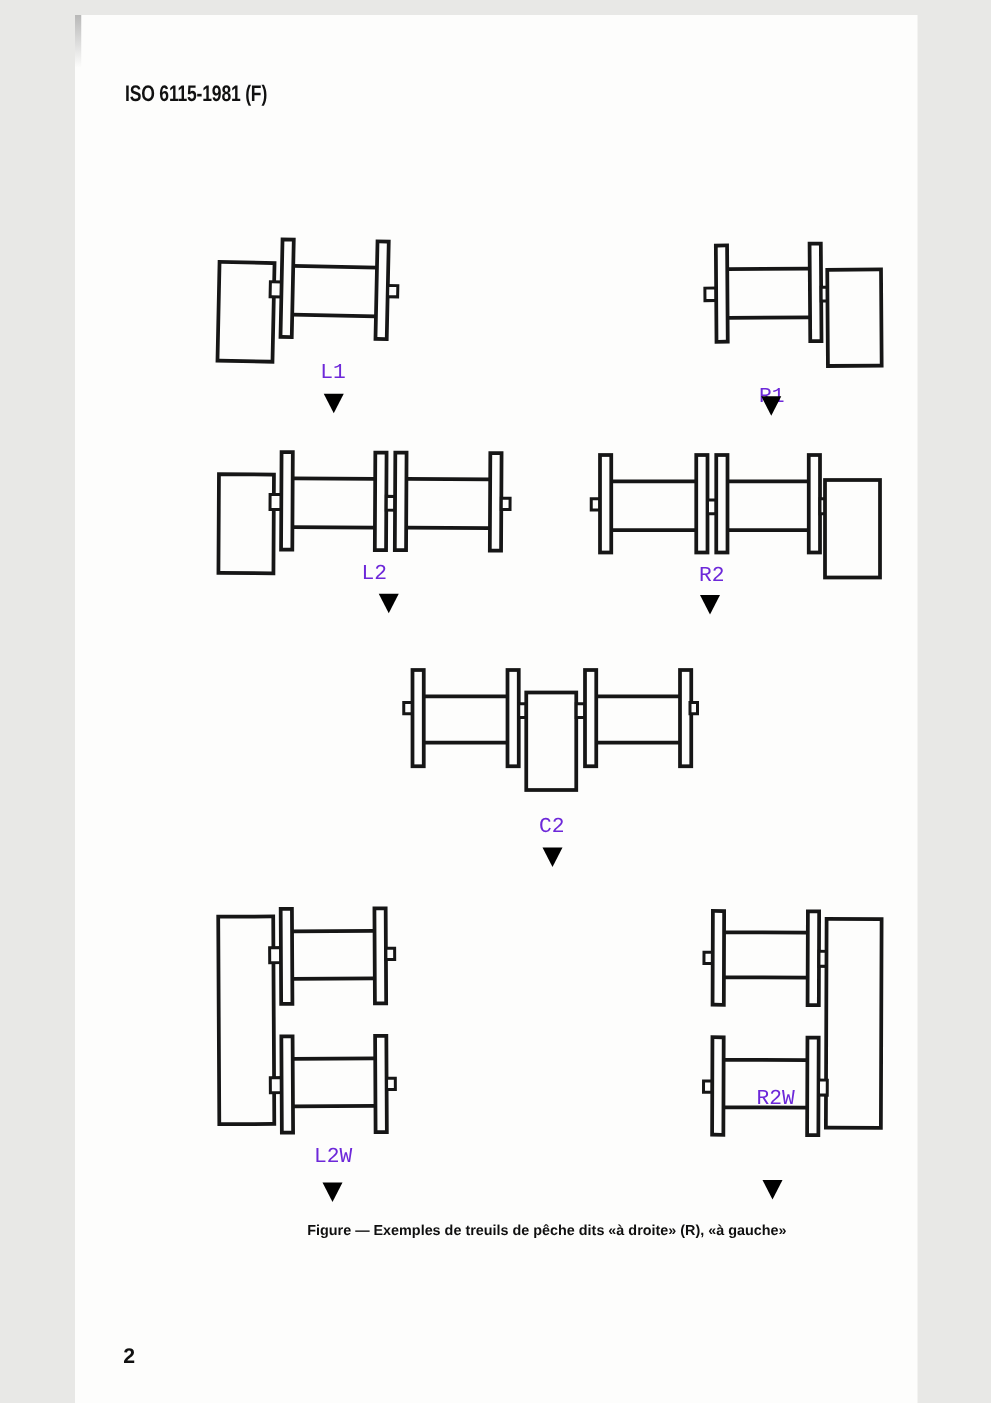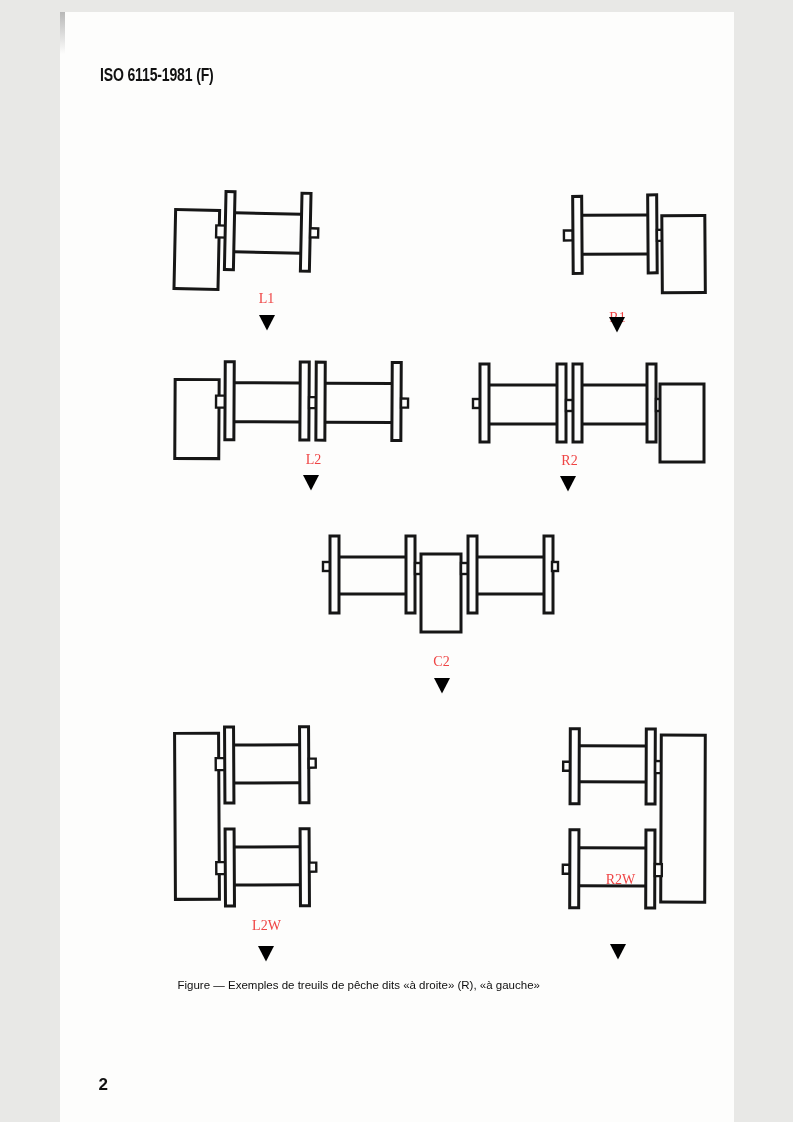--- a/index.html
+++ b/index.html
@@ -14,27 +14,27 @@
     transform:scaleX(.78);transform-origin:0 50%;
     color:#111;white-space:nowrap;
   }
   .diag{position:absolute;overflow:visible;}
   .diag rect{fill:#fdfdfc;stroke:#161616;}
   .diag .t{stroke-width:3px;}
   .diag .s{stroke-width:2.4px;}
   .diag line{stroke:#161616;stroke-width:3px;}
   .dlabel{
     position:absolute;transform:translate(-50%,-50%);
-    font-family:Liberation Serif, serif;font-size:14px;
-    color:#ef4444;white-space:nowrap;
+    font-family:Liberation Mono, monospace;font-size:17px;
+    color:#6d28d9;white-space:nowrap;
   }
   .viewsym{position:absolute;width:24px;height:19px;transform:translateX(-50%);overflow:visible;}
   .caption{
     position:absolute;left:118px;top:965px;width:520px;
-    font-weight:normal;font-size:11.5px;line-height:16.5px;
+    text-align:center;font-weight:bold;font-size:11.5px;line-height:16.5px;
     color:#0f0f0f;
   }
   .pagenum{
     position:absolute;left:39px;top:1063px;
     font-size:17px;font-weight:bold;color:#111;
   }
   .artifacts{position:absolute;left:0;top:0;width:793px;height:1122px;pointer-events:none;}
 </style>
 </head>
 <body>
@@ -97,21 +97,21 @@
     <rect class="t" x="240" y="350" width="9" height="78"></rect>
     <line x1="174" y1="371" x2="240" y2="371"></line>
     <line x1="174" y1="410" x2="240" y2="410"></line>
     <rect class="s" x="249" y="385" width="7" height="11"></rect>
     <rect class="t" x="256" y="350" width="9" height="78"></rect>
     <rect class="t" x="332" y="350" width="9" height="78"></rect>
     <line x1="265" y1="371" x2="332" y2="371"></line>
     <line x1="265" y1="410" x2="332" y2="410"></line>
     <rect class="s" x="341" y="386" width="7" height="9"></rect>
   </svg>
-  <div class="dlabel" style="left:254px;top:448px">L2</div>
+  <div class="dlabel" style="left:240px;top:448px">L2</div>
   <svg class="viewsym" style="left:251px;top:461px" viewBox="0 0 24 19">
       <use href="#vsym"></use>
     </svg>
 
   <svg class="diag" style="left:410px;top:346px;width:242px;height:110px" viewBox="410 346 242 110">
     <rect class="s" x="413" y="387" width="7" height="9"></rect>
     <rect class="t" x="420" y="352" width="9" height="78"></rect>
     <rect class="t" x="497" y="352" width="9" height="78"></rect>
     <line x1="429" y1="373" x2="497" y2="373"></line>
     <line x1="429" y1="412" x2="497" y2="412"></line>

